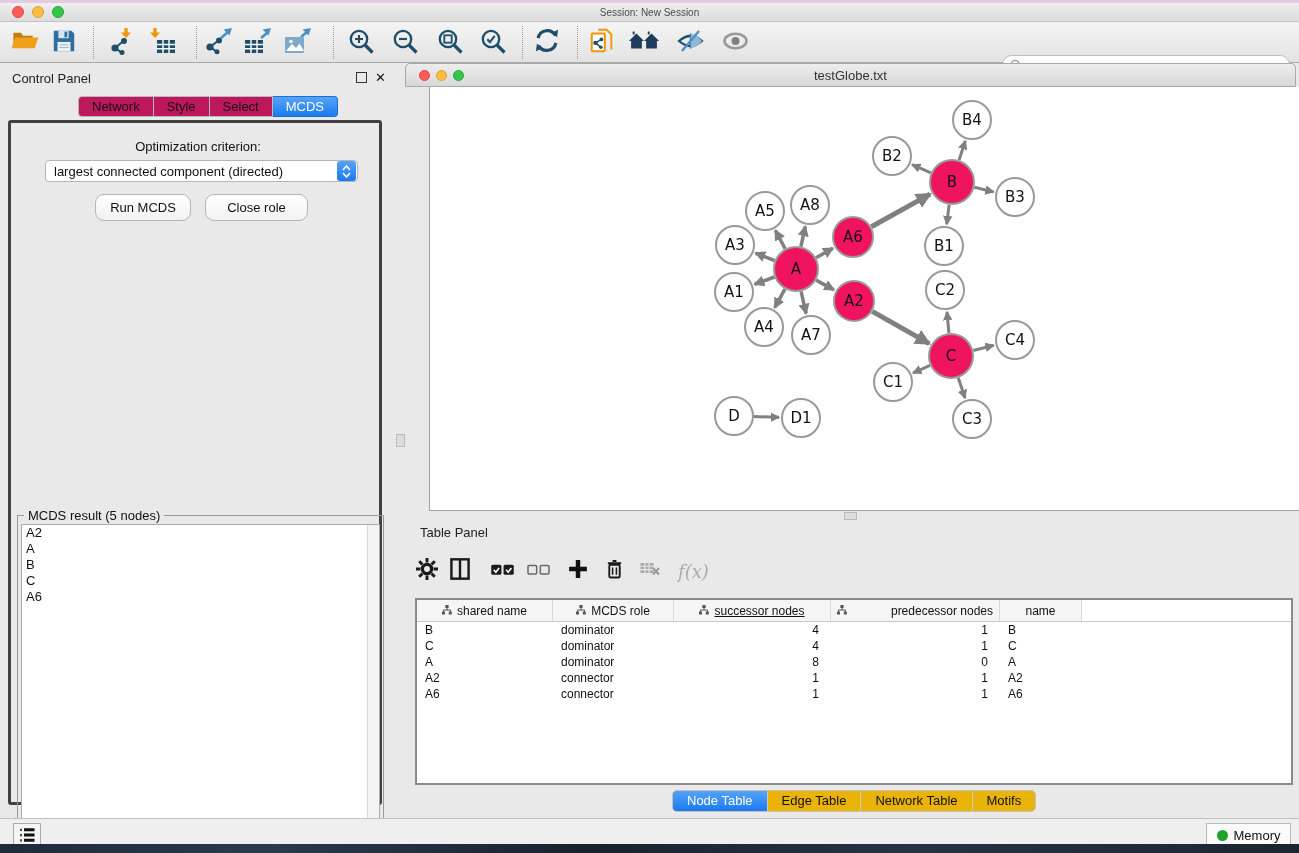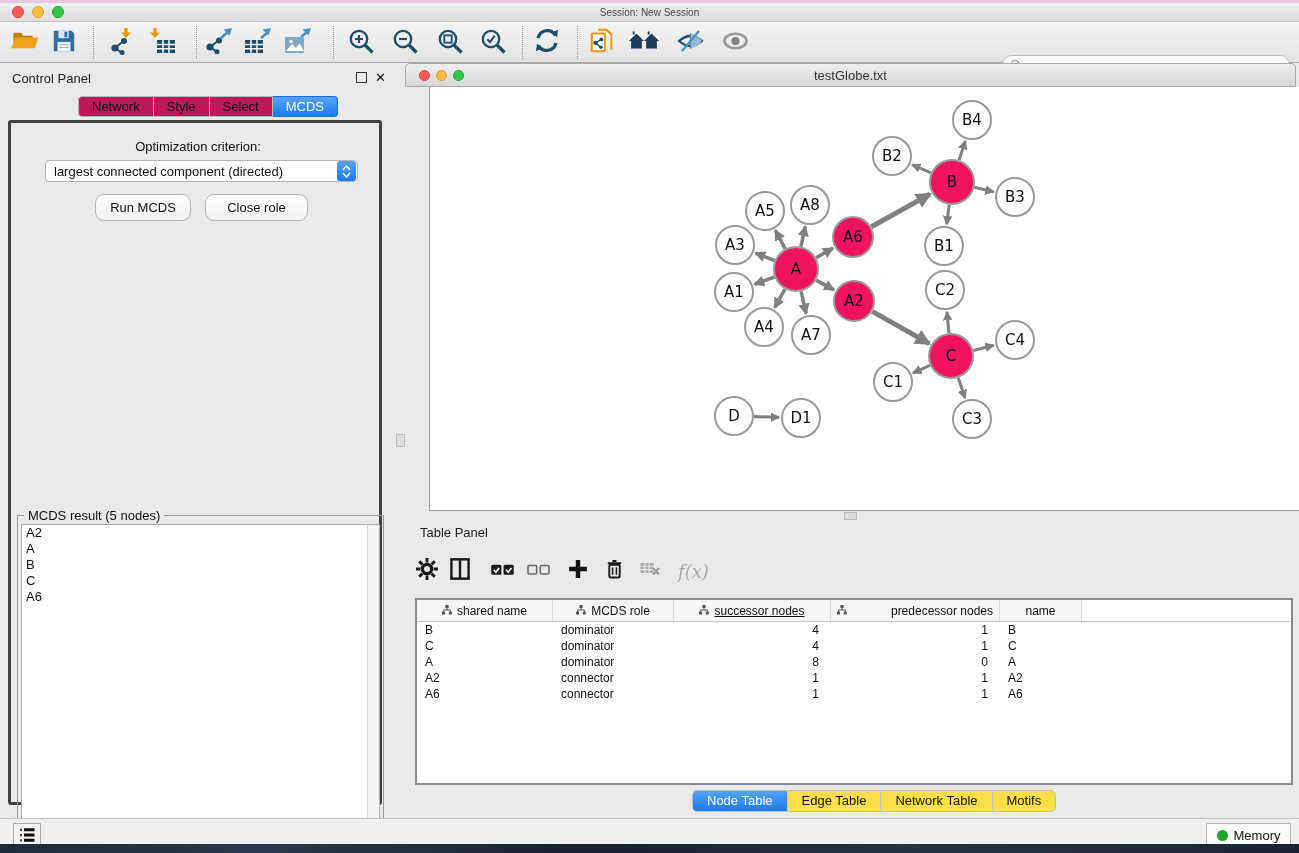--- a/index.html
+++ b/index.html
@@ -85,21 +85,21 @@
   .tp-icon { position:absolute; top:4px; width:30px; height:30px; display:flex; align-items:center; justify-content:flex-start; }
   #tp-table { position:absolute; left:11px; top:78px; width:878px; height:187px;
     background:#ffffff; border:2px solid #8a8a8a; overflow:hidden; }
   #tp-header { display:flex; height:22px; background:#F5F5F5; border-bottom:1px solid #C9C9C9; }
   .th { display:flex; align-items:center; justify-content:center; gap:5px;
     font-size:12px; color:#111; border-right:1px solid #D9D9D9; }
   .tr { display:flex; height:16px; align-items:center; }
   .td { font-size:12px; color:#111; white-space:nowrap; }
   .num { text-align:right; }
   #tp-tabs { position:absolute; left:268px; top:270px; height:22px; display:flex;
-    border:1px solid #C2C2C2; border-radius:5px; background:#fde047; overflow:hidden;margin-left:20px; }
+    border:1px solid #C2C2C2; border-radius:5px; background:#eab308; overflow:hidden; }
   .tp-tab { font-size:13px; line-height:20px; padding:0 14px; color:#111; border-right:1px solid #C9C9C9; }
   .tp-tab:last-child { border-right:none; }
   .tp-tab.active { background:linear-gradient(#55A3F8,#1B7AEF); color:#fff; }
 
   
   #status-bar { left:0; top:818px; width:1299px; height:26px; background:#EFEFEF; border-top:1px solid #C2C2C2; }
   #list-btn { position:absolute; left:13px; top:4px; width:28px; height:24px; background:#F4F4F4;
     border:1px solid #ABABAB; display:flex; align-items:center; justify-content:center; }
   #memory-btn { position:absolute; right:8px; top:4px; width:85px; height:24px; background:#FBFBFB;
     border:1px solid #B9B9B9; display:flex; align-items:center; justify-content:center; gap:6px;

